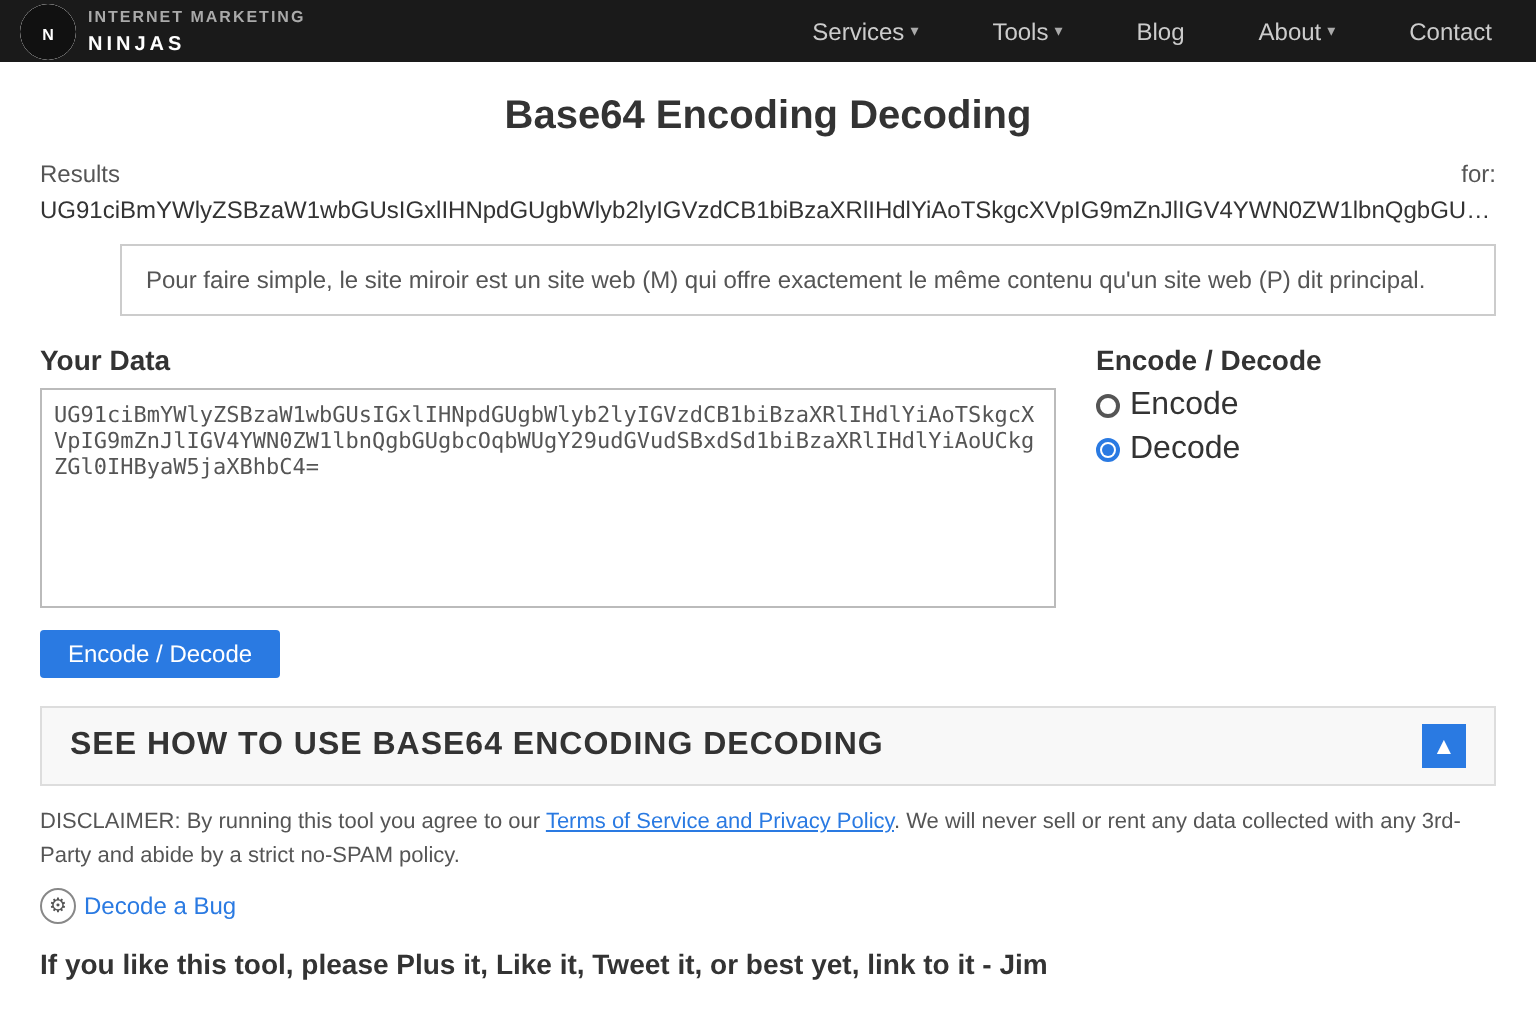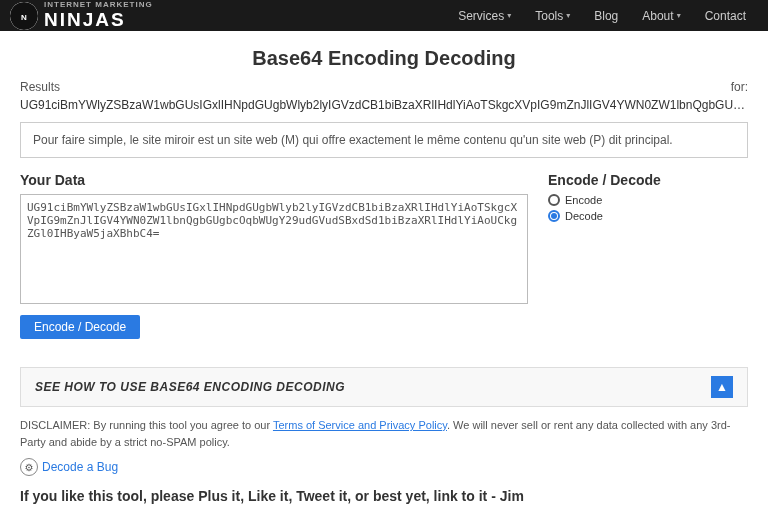--- a/index.html
+++ b/index.html
@@ -25,21 +25,21 @@
       border-radius: 50%;
       background: #fff;
       display: flex;
       align-items: center;
       justify-content: center;
       overflow: hidden;
     }
     .nav-links {
       display: flex;
       align-items: flex-start;
-      gap: 0;
+      gap: 13px;
     }
     .nav-link {
       color: #ccc;
       font-size: 12px;
       padding: 0 12px;
       height: 31px;
       display: flex;
       align-items: center;
       gap: 3px;
       cursor: pointer;
@@ -85,27 +85,28 @@
       max-width: 100%;
     }
 
     .info-box {
       border: 1px solid #ccc;
       padding: 10px 12px;
       font-size: 12px;
       color: #555;
       margin-bottom: 14px;
       background: #fff;
+      margin-left: 40px;
     }
 
     
     .encode-section {
       display: flex;
       gap: 20px;
-      margin-bottom: 28px;
+      margin-bottom: 14px;
     }
     .your-data-panel {
       flex: 1;
     }
     .your-data-panel h3 {
       font-size: 14px;
       font-weight: bold;
       color: #333;
       margin-bottom: 6px;
     }
@@ -140,21 +141,21 @@
     }
     .radio-group {
       display: flex;
       flex-direction: column;
       gap: 4px;
     }
     .radio-item {
       display: flex;
       align-items: center;
       gap: 5px;
-      font-size: 11px;
+      font-size: 16px;
     }
     .radio-circle {
       width: 12px;
       height: 12px;
       border-radius: 50%;
       border: 2px solid #555;
       display: flex;
       align-items: center;
       justify-content: center;
       flex-shrink: 0;
@@ -174,25 +175,24 @@
     .collapse-banner {
       background: #f8f8f8;
       border: 1px solid #ddd;
       display: flex;
       align-items: center;
       justify-content: space-between;
       padding: 8px 14px;
       margin-bottom: 10px;
     }
     .collapse-banner-title {
-      font-size: 12px;
+      font-size: 16px;
       font-weight: bold;
       color: #333;
       letter-spacing: 0.5px;
-      font-style: italic;
     }
     .collapse-banner-btn {
       background: #2a7ae2;
       color: #fff;
       width: 22px;
       height: 22px;
       display: flex;
       align-items: center;
       justify-content: center;
       font-size: 12px;
@@ -246,21 +246,21 @@
 <nav>
   <div class="nav-logo">
     <div class="nav-logo-icon">
       <svg width="28" height="28" viewBox="0 0 28 28">
         <circle cx="14" cy="14" r="14" fill="#111"></circle>
         <text x="14" y="18" text-anchor="middle" fill="white" font-size="8" font-weight="bold">N</text>
       </svg>
     </div>
     <div>
       <span style="color:#aaa;font-size:8px;display:block;letter-spacing:1px;text-transform:uppercase;font-weight:bold;">INTERNET MARKETING</span>
-      <span style="color:#fff;font-size:19px;font-weight:bold;letter-spacing:2px;">NINJAS</span>
+      <span style="color:#fff;font-size:10px;font-weight:bold;letter-spacing:2px;">NINJAS</span>
     </div>
   </div>
   <div class="nav-links">
     <a class="nav-link">
       <span>Services</span>
       <span class="nav-arrow">▾</span>
     </a>
     <a class="nav-link">
       <span>Tools</span>
       <span class="nav-arrow">▾</span>

